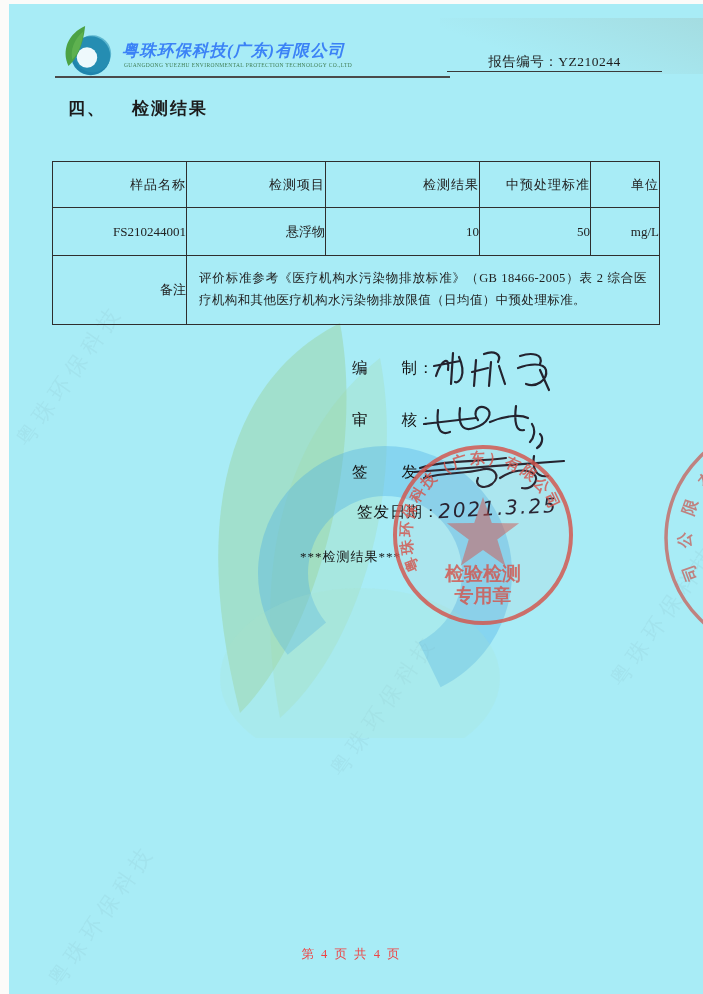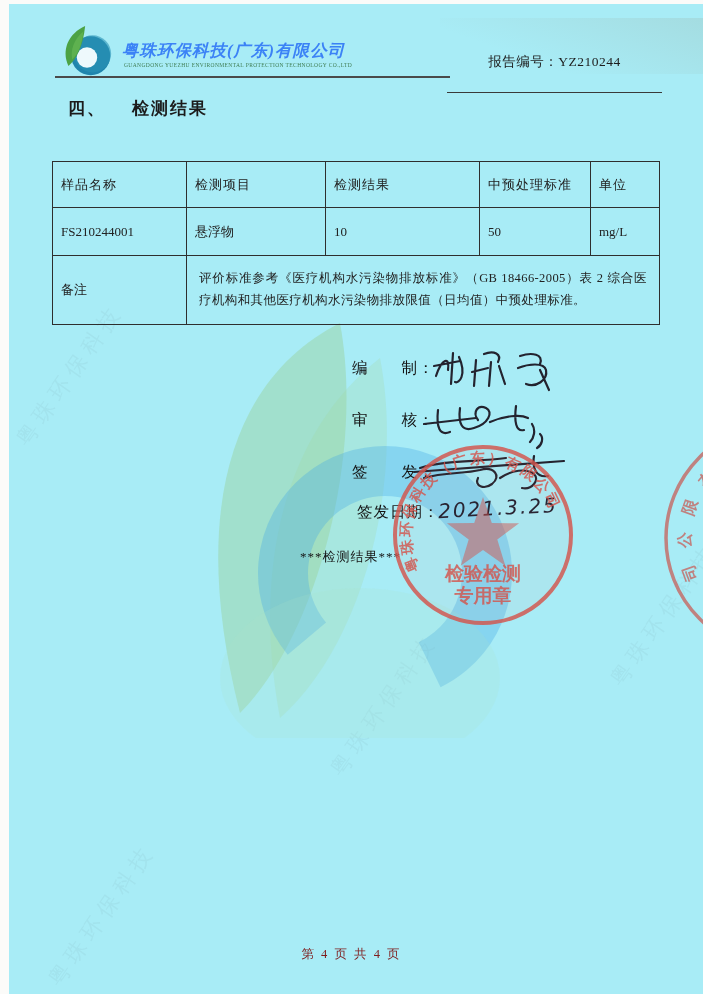--- a/index.html
+++ b/index.html
@@ -5,46 +5,46 @@
   html,body{margin:0;padding:0;background:#e8e8e8;}
   .page{position:relative;width:703px;height:994px;background:#fbfbf9;overflow:hidden;
         font-family:"Liberation Serif","DejaVu Serif",serif;color:#1c1c1c;}
   .paper{position:absolute;left:9px;top:4px;right:0;bottom:0;background:#a8ecf6;}
   .abs{position:absolute;}
 
   
   .company-name{font-size:16.5px;font-weight:bold;color:#3b82f6;letter-spacing:1px;
                 font-style:italic;}
   .company-en{font-size:5.5px;color:#3f7d52;letter-spacing:.4px;}
-  .report-no-wrap{border-bottom:1.5px solid #3a3a3a;padding-bottom:21px;text-align:center;
+  .report-no-wrap{border-bottom:1.5px solid #3a3a3a;padding-bottom:0;text-align:center;
                   font-size:13.5px;color:#1d1d1d;letter-spacing:.5px;}
   .header-rule{height:1.5px;background:#4a4a4a;}
 
   
   .section-heading{display:flex;gap:26px;font-family:"Liberation Sans","DejaVu Sans",sans-serif;
                    font-weight:bold;font-size:17px;color:#1b1b1b;letter-spacing:2px;}
   .table-caption{width:100%;text-align:center;font-family:"Liberation Sans","DejaVu Sans",sans-serif;
                  font-weight:bold;font-size:14.5px;letter-spacing:1px;color:#191919;}
 
   
   table.result{border-collapse:collapse;table-layout:fixed;width:607px;font-size:13px;color:#222;}
-  table.result td{border:1px solid #2e2e2e;text-align:left;vertical-align:middle;padding:2px 8px;}
+  table.result td{border:1px solid #2e2e2e;text-align:right;vertical-align:middle;padding:2px 0;}
   table.result tr.hdr td{height:41px;letter-spacing:1px;}
   table.result tr.data td{height:43px;}
   table.result td.remark-text{text-align:justify;font-size:12.5px;line-height:1.75;
                               padding:6px 12px;letter-spacing:.4px;}
   table.result tr.remark td{height:56px;}
 
   
   .sig-label{font-size:15.5px;letter-spacing:1px;color:#141414;}
   .ink{stroke:#23232f;stroke-width:2.2;fill:none;stroke-linecap:round;stroke-linejoin:round;}
   .hand-date{font-family:"DejaVu Sans",sans-serif;font-size:20px;font-style:italic;
              letter-spacing:2px;color:#202030;transform:rotate(-3deg);display:inline-block;}
   .report-end{font-size:13px;letter-spacing:1px;color:#161616;}
-  .footer{width:100%;text-align:center;font-size:12.5px;letter-spacing:2px;color:#7f1d1d;}
+  .footer{width:100%;text-align:center;font-size:12.5px;letter-spacing:2px;color:#ef4444;}
 
   
   .wm-text{position:absolute;font-size:22px;color:rgba(110,140,150,0.09);white-space:nowrap;
            transform:rotate(-55deg);letter-spacing:6px;pointer-events:none;}
   .corner-tint{background:linear-gradient(200deg,rgba(150,165,150,.22),rgba(150,165,150,0) 70%);}
 </style>
 </head>
 <body>
 
 <div class="page">

